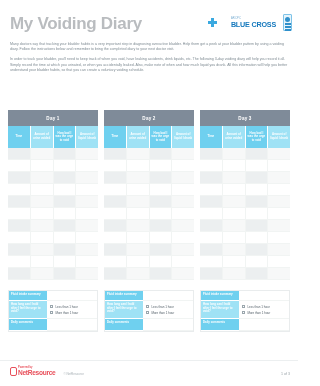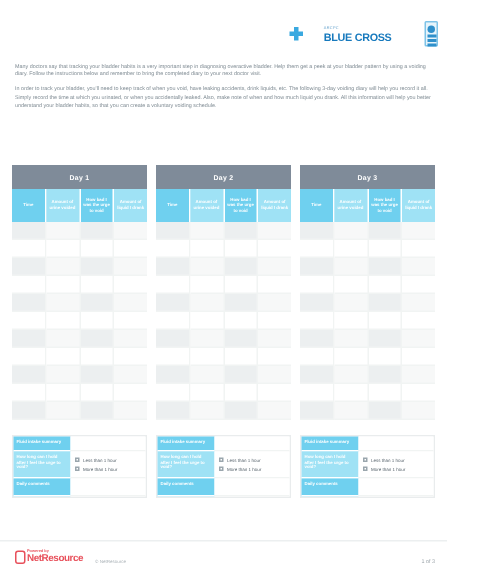--- a/index.html
+++ b/index.html
@@ -24,21 +24,21 @@
   .title {
     font-size: 17px;
     font-weight: bold;
     color: #b9bcbf;
     letter-spacing: -0.3px;
     line-height: 20px;
     white-space: nowrap;
   }
   .brand {
     position: absolute;
-    right: 37px; top: 18px;
+    right: 22px; top: 18px;
     display: flex;
     align-items: flex-start;
     gap: 14px;
   }
   .brand-cross {
     position: relative;
     width: 9px; height: 9px;
     flex: 0 0 auto;
   }
   .brand-cross::before, .brand-cross::after {
@@ -246,20 +246,21 @@
     font-size: 3.6px;
     color: #9aa3a9;
   }
 </style>
 </head>
 <body>
 
 <div class="page">
 
   <div class="header">
+    <div class="title">My Voiding Diary</div>
 
     <div class="brand">
       <span class="brand-cross"></span>
       <span class="brand-text">
         <span class="brand-sup">ARCPC</span>
         <span class="brand-main">BLUE CROSS</span>
       </span>
     </div>
 
     <div class="brand-badge">

